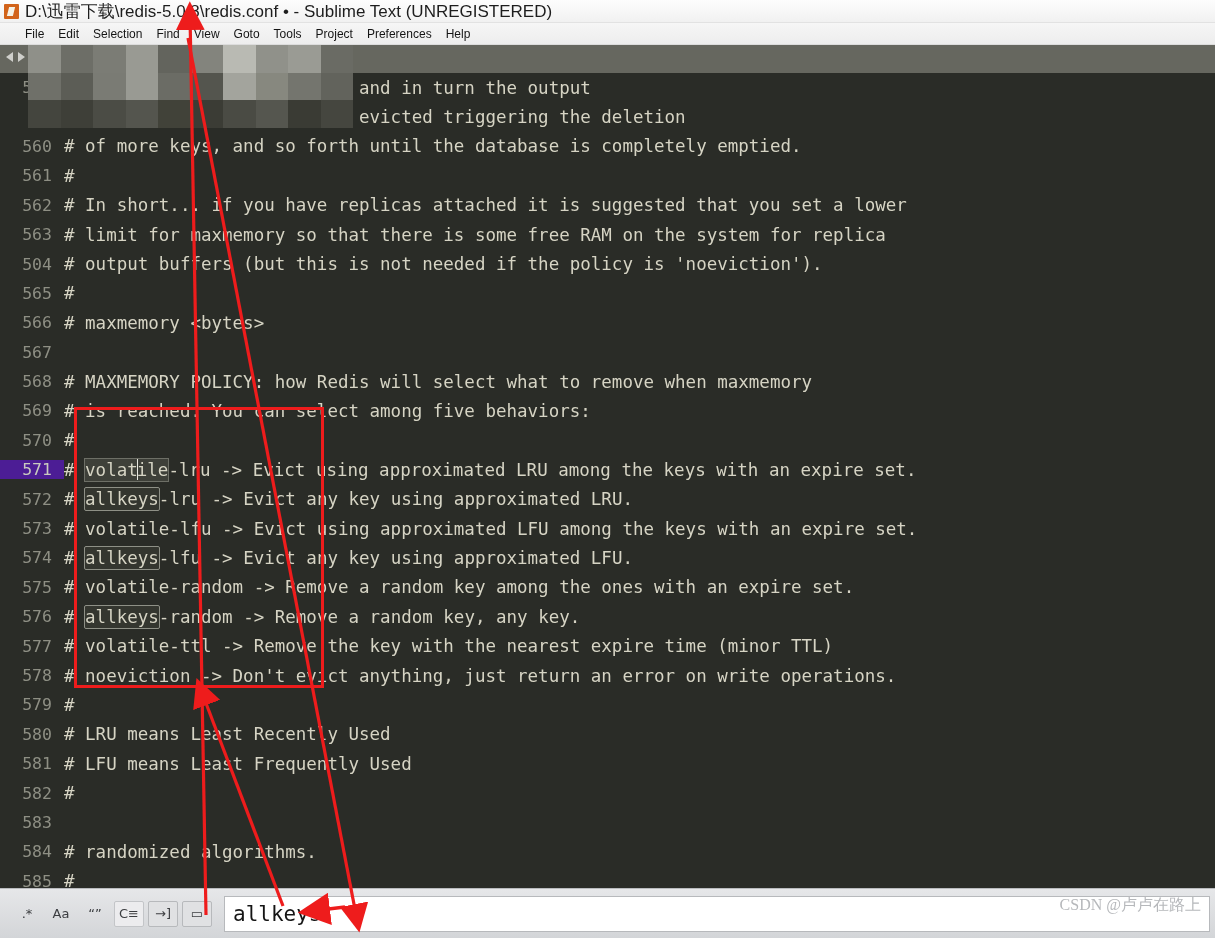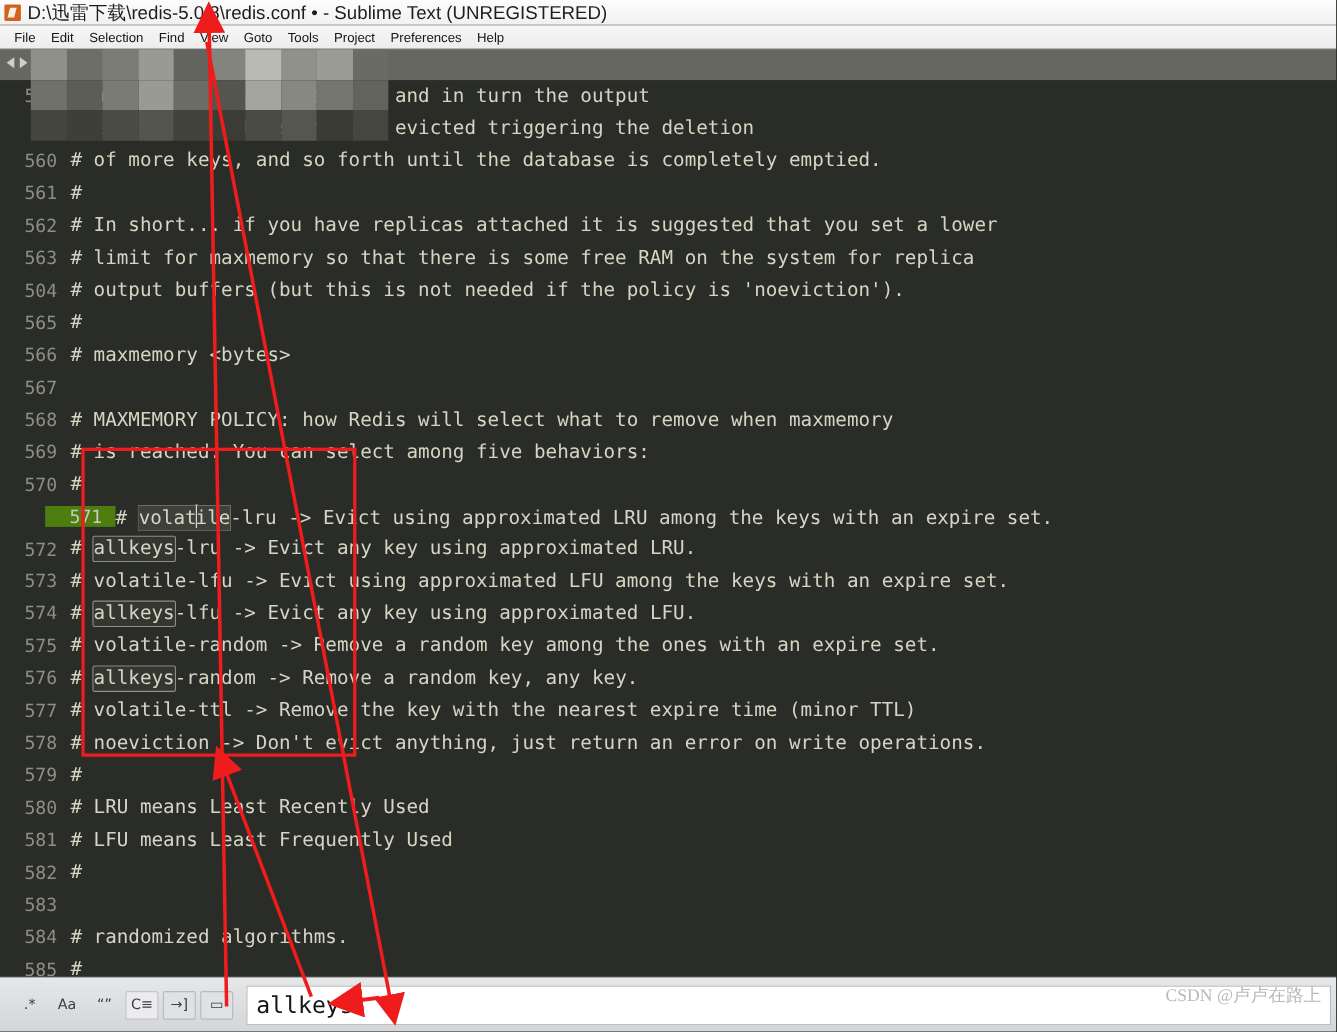--- a/index.html
+++ b/index.html
@@ -48,21 +48,21 @@
     letter-spacing: 0px;
   }
 
   
   .menubar {
     position: absolute; top: 23px; left: 0;
     width: 1215px; height: 22px;
     background: linear-gradient(#f6f6f6, #ededed);
     border-bottom: 1px solid #dcdcdc;
     display: flex; align-items: center;
-    padding-left: 6px;
+    padding-left: 18px;
   }
   .menu-item {
     font-size: 12px;
     color: #141414;
     padding: 2px 7px;
     white-space: nowrap;
     cursor: default;
   }
 
   
@@ -113,21 +113,21 @@
   }
   .ln {
     width: 64px;
     flex: 0 0 64px;
     text-align: right;
     padding-right: 12px;
     color: #8e8f84;
     font-size: 16.5px;
     user-select: none;
   }
-  .ln.active { background: #4d7c0f; color: #c9cabf; margin-left: 41px; }
+  .ln.active { background: #4c1d95; color: #c9cabf; }
   .src { color: #d6d4c4; }
   .hl-word {
     outline: 1px solid #8e9086;
     background: #34362f;
     border-radius: 1px;
     padding: 1px 0;
   }
   .sel-word {
     background: #3e4039;
     outline: 1px solid #6d6f66;

